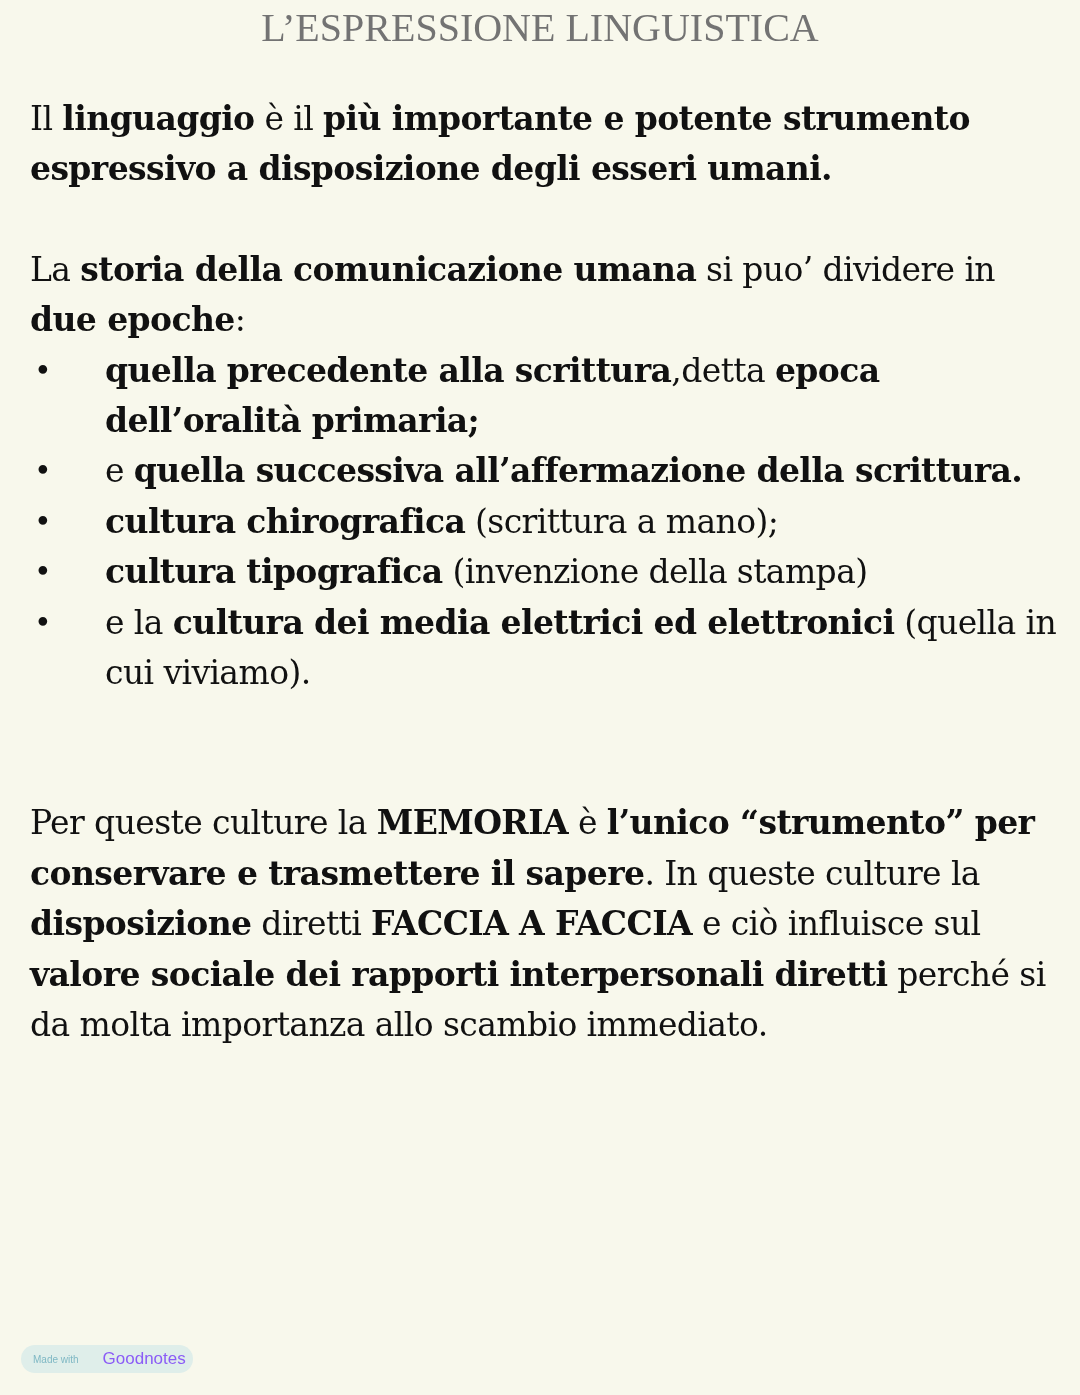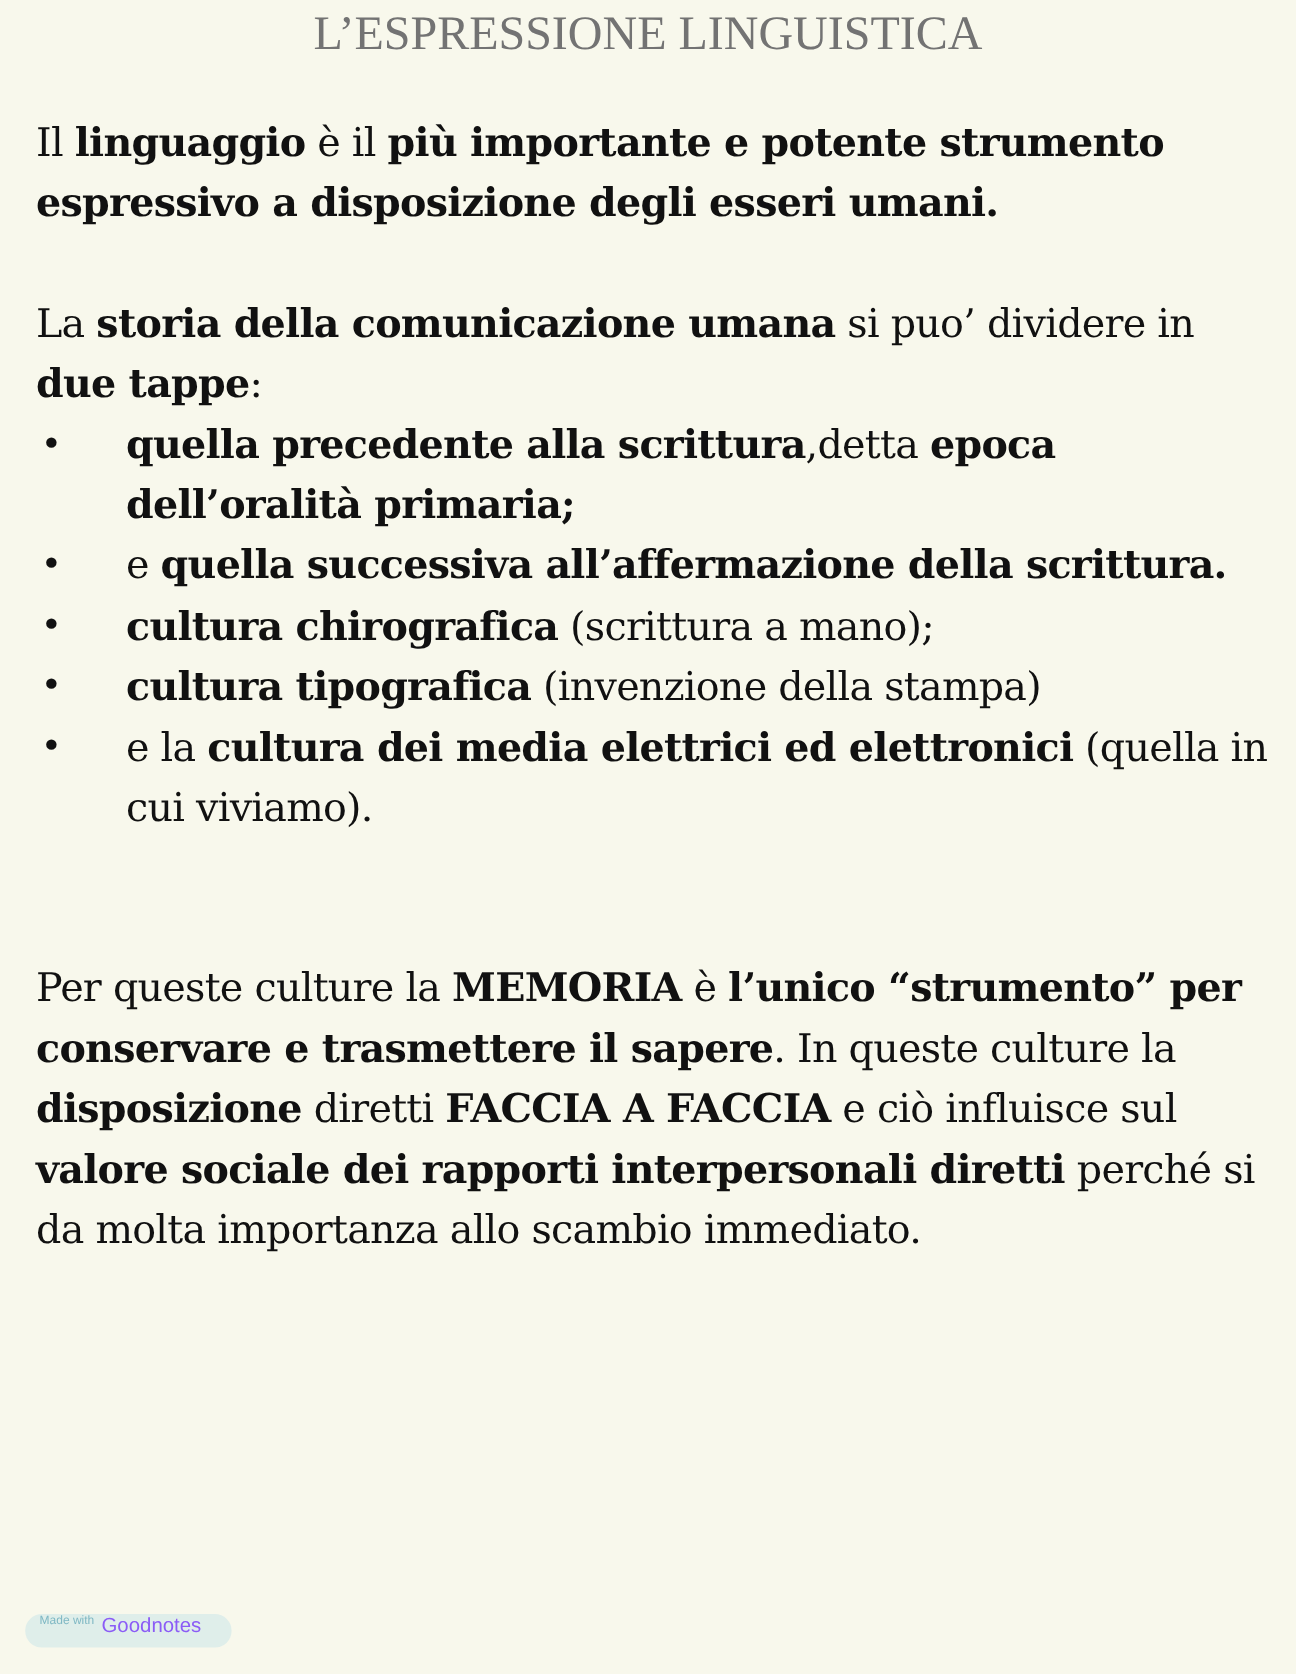--- a/index.html
+++ b/index.html
@@ -64,24 +64,24 @@
     }
     .badge {
       position: absolute;
       left: 21px;
       top: 1345px;
       width: 172px;
       height: 28px;
       border-radius: 14px;
       background: #dfeeea;
       display: flex;
-      align-items: flex-start;
+      align-items: center;
       padding-left: 12px;
       box-sizing: border-box;
-      gap: 6px;
+      gap: 24px;
     }
     .badge .made {
       font-family: "Liberation Sans", sans-serif;
       font-size: 10px;
       color: #7fb8c4;
     }
     .badge .brand {
       font-family: "Liberation Sans", sans-serif;
       font-size: 17px;
       color: #8b5cf6;
@@ -91,21 +91,21 @@
 <body>
 
 <div class="title">L’ESPRESSIONE LINGUISTICA</div>
 
 <div class="content">
 
   <p><span>Il </span><b>linguaggio</b><span> è il </span><b>più importante e potente strumento espressivo a disposizione degli esseri umani.</b></p>
 
   <div class="gap"></div>
 
-  <p><span>La </span><b>storia della comunicazione umana</b><span> si puo’ dividere in </span><b>due tappe</b><span>:</span></p>
+  <p><span>La </span><b>storia della comunicazione umana</b><span> si puo’ dividere in </span><b>due epoche</b><span>:</span></p>
 
   <ul class="bullets">
     <li>
       <span class="dot">•</span><b>quella precedente alla scrittura</b><span>,detta </span><b>epoca dell’oralità primaria;</b>
     </li>
     <li>
       <span class="dot">•</span><span>e </span><b>quella successiva all’affermazione della scrittura.</b>
     </li>
   </ul>
 

